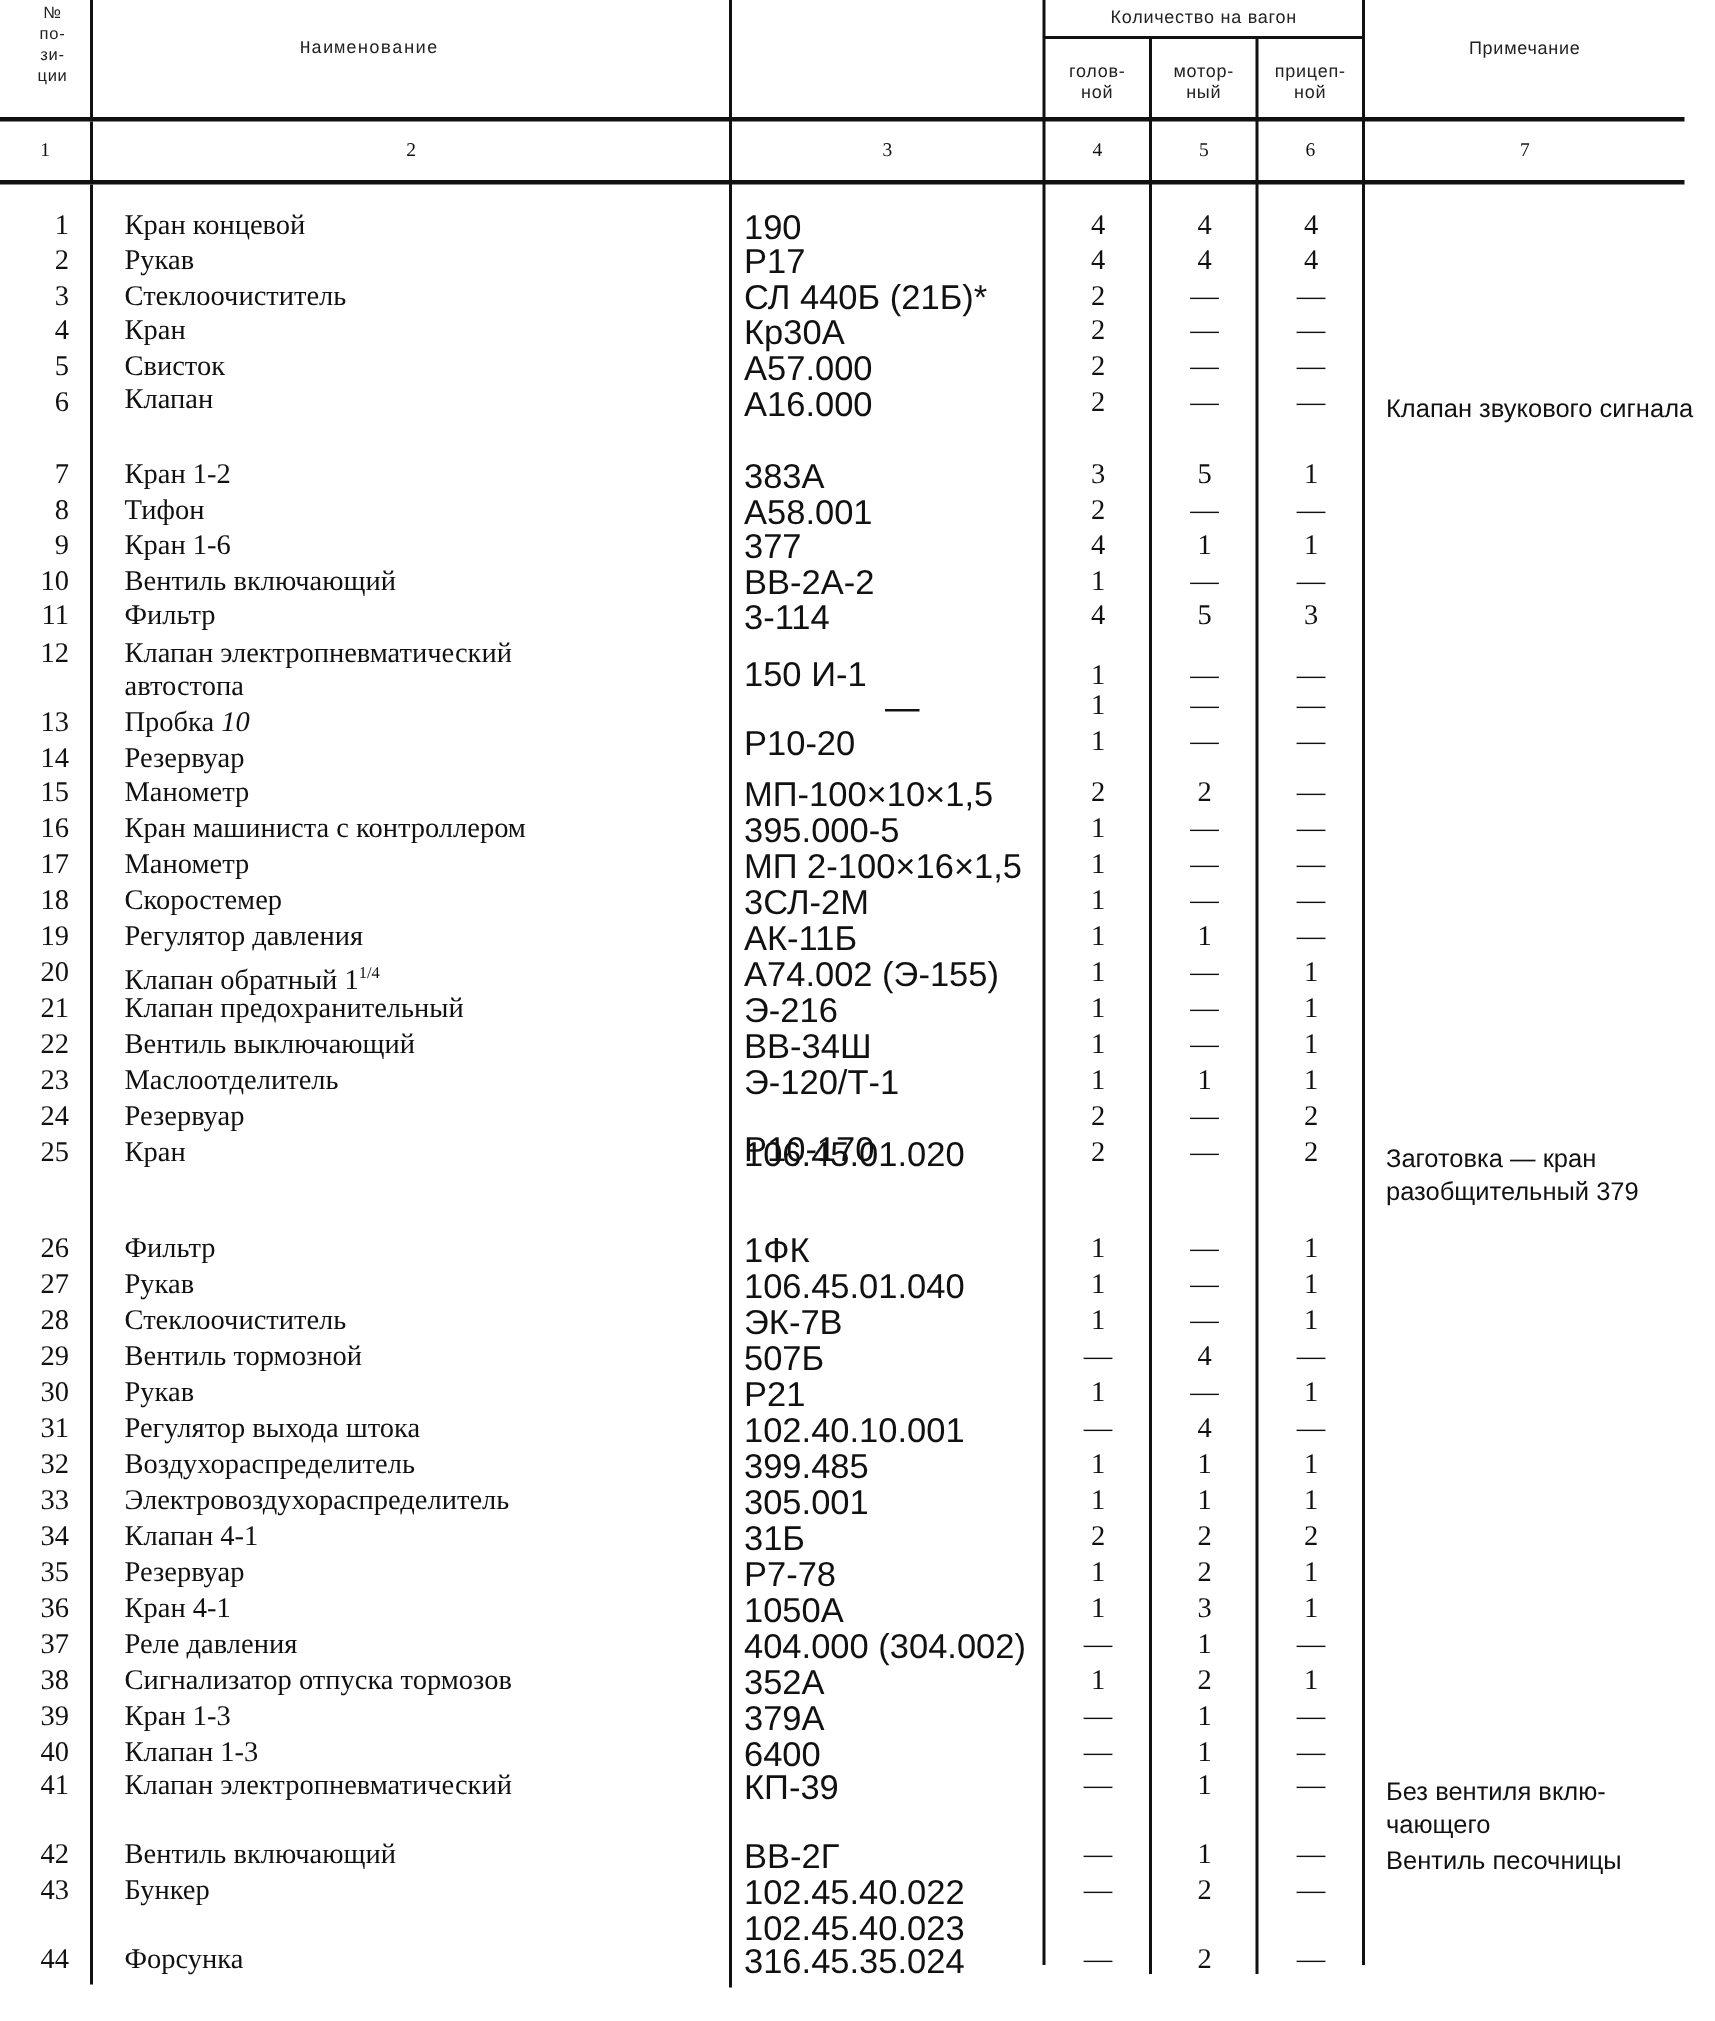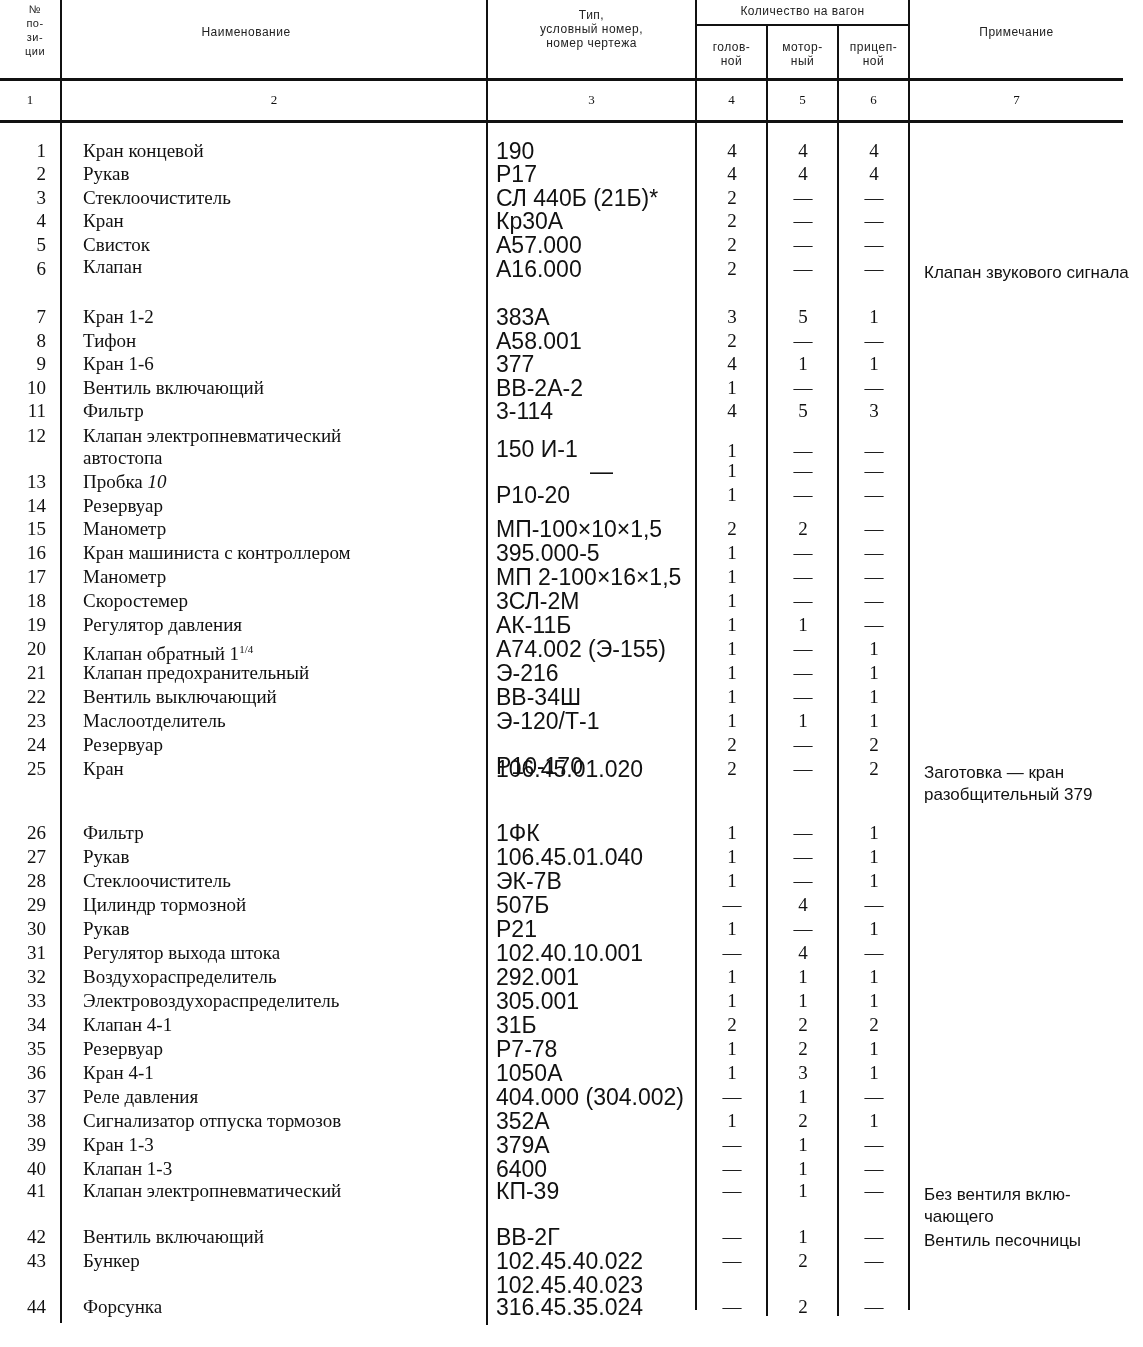--- a/index.html
+++ b/index.html
@@ -46,26 +46,21 @@
   <div class="vr" style="left:766px;top:26px;height:1290px;"></div>
   <div class="vr" style="left:837px;top:26px;height:1290px;"></div>
   <div class="vr" style="left:908px;top:0;height:1310px;"></div>
 
   <div class="hdr" style="left:12px;top:2px;width:46px;font-size:11px;line-height:14px;">
     <div>№</div>
     <div>по-</div>
     <div>зи-</div>
     <div>ции</div>
   </div>
-  <div class="hdr" style="left:62px;top:25px;width:368px;">Наименование</div>
-  <div class="hdr" style="left:488px;top:8px;width:207px;">
-    <div>Тип,</div>
-    <div>условный номер,</div>
-    <div>номер чертежа</div>
-  </div>
+  <div class="hdr" style="left:62px;top:25px;width:368px;font-family:Liberation Mono, monospace;">Наименование</div>
   <div class="hdr" style="left:697px;top:4px;width:211px;">Количество на вагон</div>
   <div class="hdr" style="left:697px;top:40px;width:69px;">
     <div>голов-</div>
     <div>ной</div>
   </div>
   <div class="hdr" style="left:768px;top:40px;width:69px;">
     <div>мотор-</div>
     <div>ный</div>
   </div>
   <div class="hdr" style="left:839px;top:40px;width:69px;">
@@ -248,40 +243,40 @@
       <div class="cell qty q1" style="top: 846px;">1</div>
       <div class="cell qty q2" style="top: 846px;">—</div>
       <div class="cell qty q3" style="top: 846px;">1</div>
       <div class="cell num" style="top: 870px;">28</div>
       <div class="cell name" style="top: 870px;"><span>Стеклоочиститель</span></div>
       <div class="cell type" style="top: 870px;">ЭК-7В</div>
       <div class="cell qty q1" style="top: 870px;">1</div>
       <div class="cell qty q2" style="top: 870px;">—</div>
       <div class="cell qty q3" style="top: 870px;">1</div>
       <div class="cell num" style="top: 894px;">29</div>
-      <div class="cell name" style="top: 894px;"><span>Цилиндр тормозной</span></div>
+      <div class="cell name" style="top: 894px;"><span>Вентиль тормозной</span></div>
       <div class="cell type" style="top: 894px;">507Б</div>
       <div class="cell qty q1" style="top: 894px;">—</div>
       <div class="cell qty q2" style="top: 894px;">4</div>
       <div class="cell qty q3" style="top: 894px;">—</div>
       <div class="cell num" style="top: 918px;">30</div>
       <div class="cell name" style="top: 918px;"><span>Рукав</span></div>
       <div class="cell type" style="top: 918px;">Р21</div>
       <div class="cell qty q1" style="top: 918px;">1</div>
       <div class="cell qty q2" style="top: 918px;">—</div>
       <div class="cell qty q3" style="top: 918px;">1</div>
       <div class="cell num" style="top: 942px;">31</div>
       <div class="cell name" style="top: 942px;"><span>Регулятор выхода штока</span></div>
       <div class="cell type" style="top: 942px;">102.40.10.001</div>
       <div class="cell qty q1" style="top: 942px;">—</div>
       <div class="cell qty q2" style="top: 942px;">4</div>
       <div class="cell qty q3" style="top: 942px;">—</div>
       <div class="cell num" style="top: 966px;">32</div>
       <div class="cell name" style="top: 966px;"><span>Воздухораспределитель</span></div>
-      <div class="cell type" style="top: 966px;">292.001</div>
+      <div class="cell type" style="top: 966px;">399.485</div>
       <div class="cell qty q1" style="top: 966px;">1</div>
       <div class="cell qty q2" style="top: 966px;">1</div>
       <div class="cell qty q3" style="top: 966px;">1</div>
       <div class="cell num" style="top: 990px;">33</div>
       <div class="cell name" style="top: 990px;"><span>Электровоздухораспределитель</span></div>
       <div class="cell type" style="top: 990px;">305.001</div>
       <div class="cell qty q1" style="top: 990px;">1</div>
       <div class="cell qty q2" style="top: 990px;">1</div>
       <div class="cell qty q3" style="top: 990px;">1</div>
       <div class="cell num" style="top: 1014px;">34</div>

